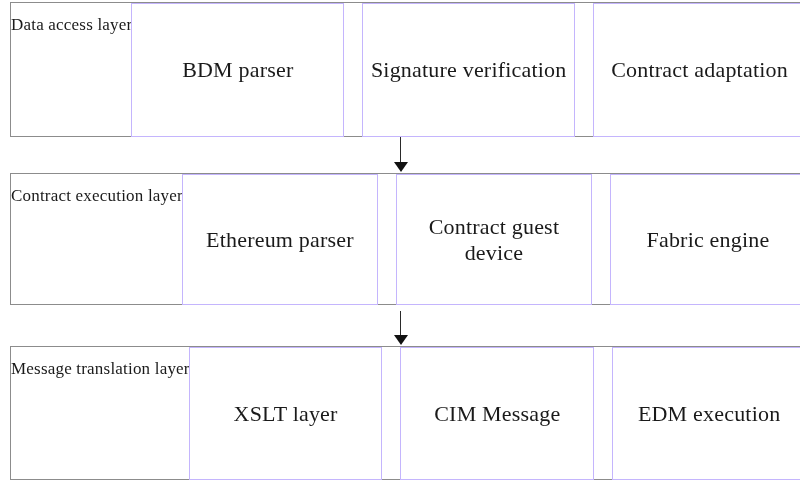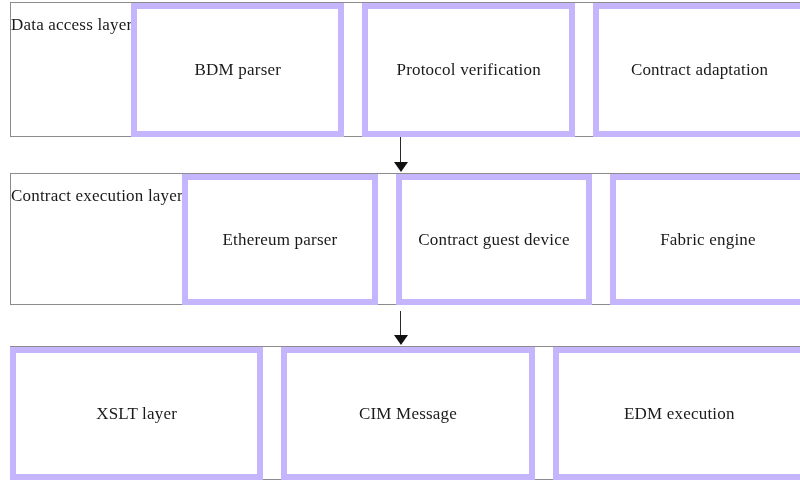--- a/index.html
+++ b/index.html
@@ -39,27 +39,27 @@
     letter-spacing: 0.2px;
   }
   .layer-row {
     flex: 1 1 auto;
     display: flex;
     gap: 18px;
     margin: 0 -1px -1px -1px; 
   }
   .cell {
     flex: 1 1 0;
-    border: 6px solid #c4b5fd;
+    border: 1px solid #c4b5fd;
     background: #ffffff;
     box-sizing: border-box;
     display: flex;
     align-items: center;
     justify-content: center;
-    font-size: 17px;
+    font-size: 22px;
     letter-spacing: 0.2px;
     text-align: center;
   }
   .flow-arrow {
     position: absolute;
     left: 393px;
     width: 15px;
     display: flex;
     flex-direction: column;
     align-items: center;
@@ -82,21 +82,21 @@
 </style>
 </head>
 <body>
 
 <div class="canvas">
 
   <div class="layer layer-1">
     <div class="layer-title">Data access layer</div>
     <div class="layer-row">
       <div class="cell">BDM parser</div>
-      <div class="cell">Protocol verification</div>
+      <div class="cell">Signature verification</div>
       <div class="cell">Contract adaptation</div>
     </div>
   </div>
 
   <div class="flow-arrow arrow-1">
     <div class="shaft"></div>
     <div class="head"></div>
   </div>
 
   <div class="layer layer-2">
@@ -107,20 +107,21 @@
       <div class="cell">Fabric engine</div>
     </div>
   </div>
 
   <div class="flow-arrow arrow-2">
     <div class="shaft"></div>
     <div class="head"></div>
   </div>
 
   <div class="layer layer-3">
+    <div class="layer-title">Message translation layer</div>
     <div class="layer-row">
       <div class="cell">XSLT layer</div>
       <div class="cell">CIM Message</div>
       <div class="cell">EDM execution</div>
     </div>
   </div>
 
 </div>
 
 </body></html>

